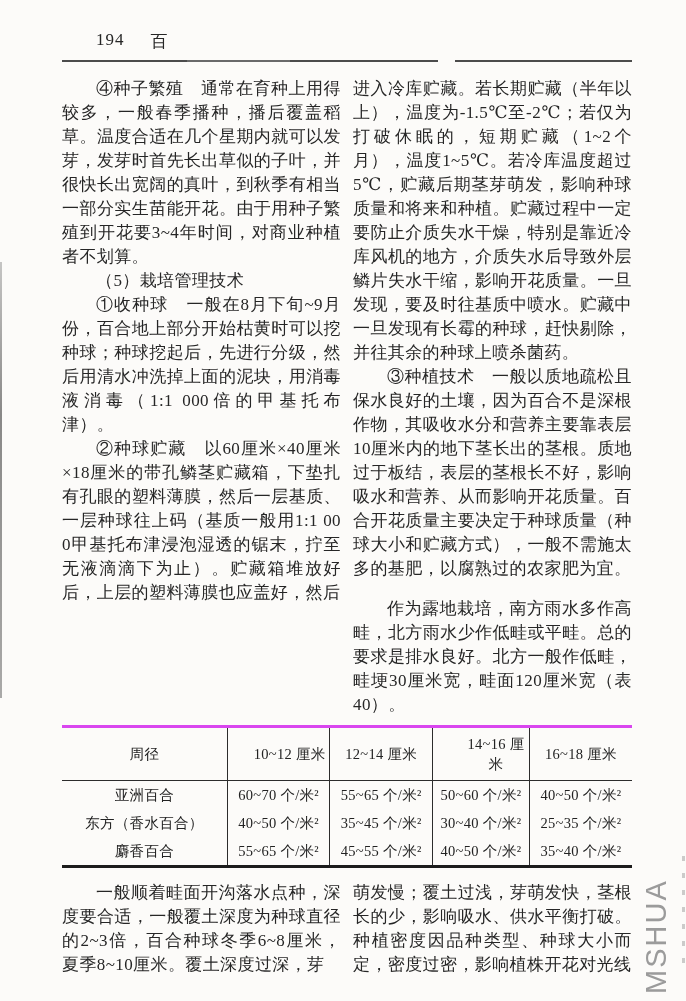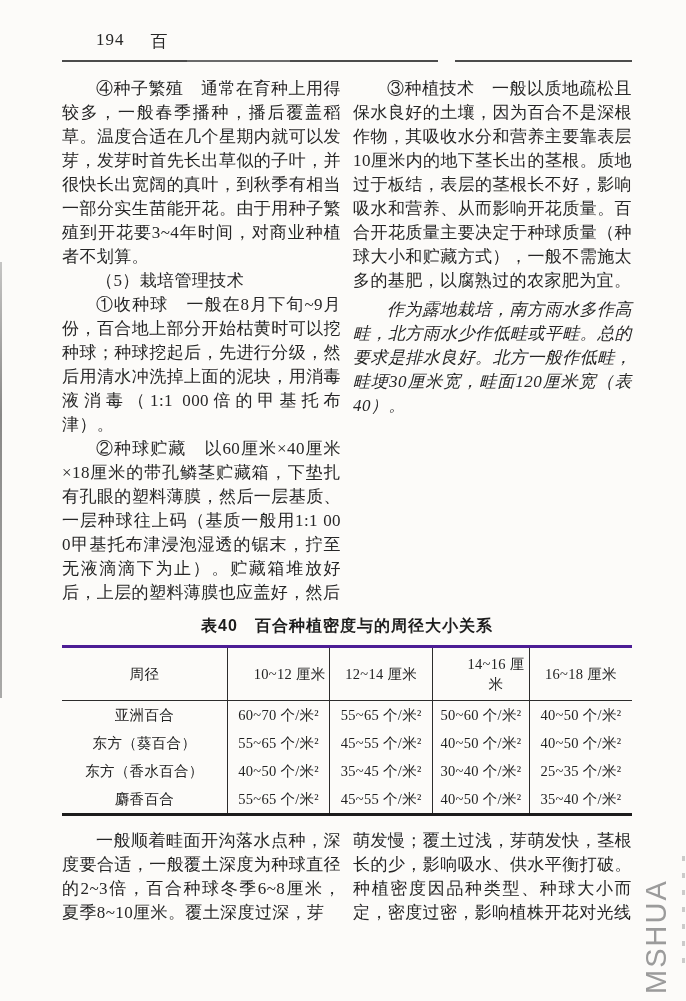--- a/index.html
+++ b/index.html
@@ -20,30 +20,30 @@
   .head-rule{
     margin-top:7px;height:2px;width:100%;
     background:linear-gradient(90deg,#4c4c4c 0 22%, #6a6a6a 22% 40%, #4c4c4c 40% 66%, transparent 66% 69%, #4c4c4c 69% 100%);
   }
   
   .two-col{display:flex;gap:12px;}
   .col{width:279px;}
   .upper{margin-top:15px;}
   p{margin:0;font-size:17px;line-height:24px;text-align:justify;letter-spacing:.4px;word-break:break-all;}
   .indent{text-indent:2em;}
-  .loose{margin-top:5px;font-style:italic;}
+  .loose{margin-top:16px;}
   
   .tbl-title{
     margin-top:11px;text-align:center;
     font-family:"Liberation Sans","DejaVu Sans",sans-serif;
     font-weight:bold;font-size:16px;letter-spacing:1px;color:#1d1d1d;
   }
   table.density{
     margin-top:8px;width:570px;border-collapse:collapse;
-    border-top:3px solid #4c1d95;border-bottom:3px solid #1c1c1c;
+    border-top:3px solid #d946ef;border-bottom:3px solid #1c1c1c;
     font-size:14.5px;color:#222;
   }
   table.density th, table.density td{
     font-weight:normal;text-align:center;padding:4px 2px;line-height:20px;letter-spacing:.3px;
   }
   table.density th{border-bottom:1.5px solid #2c2c2c;padding:6px 2px;}
   table.density th + th, table.density td + td{border-left:1px solid #2c2c2c;}
   table.density .c0{width:29%;}
   table.density .c1{width:18%;padding-left:24px;}
   table.density .c2{width:18%;}
@@ -83,50 +83,43 @@
     <div class="head-rule"></div>
 
     <div class="two-col upper">
       <div class="col">
         <p class="indent">④种子繁殖　通常在育种上用得较多，一般春季播种，播后覆盖稻草。温度合适在几个星期内就可以发芽，发芽时首先长出草似的子叶，并很快长出宽阔的真叶，到秋季有相当一部分实生苗能开花。由于用种子繁殖到开花要3~4年时间，对商业种植者不划算。</p>
         <p class="indent">（5）栽培管理技术</p>
         <p class="indent">①收种球　一般在8月下旬~9月份，百合地上部分开始枯黄时可以挖种球；种球挖起后，先进行分级，然后用清水冲洗掉上面的泥块，用消毒液消毒（1:1 000倍的甲基托布津）。</p>
         <p class="indent">②种球贮藏　以60厘米×40厘米×18厘米的带孔鳞茎贮藏箱，下垫扎有孔眼的塑料薄膜，然后一层基质、一层种球往上码（基质一般用1:1 000甲基托布津浸泡湿透的锯末，拧至无液滴滴下为止）。贮藏箱堆放好后，上层的塑料薄膜也应盖好，然后</p>
       </div>
       <div class="col">
+        <p>进入冷库贮藏。若长期贮藏（半年以上），温度为-1.5℃至-2℃；若仅为打破休眠的，短期贮藏（1~2个月），温度1~5℃。若冷库温度超过5℃，贮藏后期茎芽萌发，影响种球质量和将来和种植。贮藏过程中一定要防止介质失水干燥，特别是靠近冷库风机的地方，介质失水后导致外层鳞片失水干缩，影响开花质量。一旦发现，要及时往基质中喷水。贮藏中一旦发现有长霉的种球，赶快剔除，并往其余的种球上喷杀菌药。</p>
         <p class="indent">③种植技术　一般以质地疏松且保水良好的土壤，因为百合不是深根作物，其吸收水分和营养主要靠表层10厘米内的地下茎长出的茎根。质地过于板结，表层的茎根长不好，影响吸水和营养、从而影响开花质量。百合开花质量主要决定于种球质量（种球大小和贮藏方式），一般不需施太多的基肥，以腐熟过的农家肥为宜。</p>
         <p class="indent loose">作为露地栽培，南方雨水多作高畦，北方雨水少作低畦或平畦。总的要求是排水良好。北方一般作低畦，畦埂30厘米宽，畦面120厘米宽（表40）。</p>
       </div>
     </div>
 
-    <div class="tbl-title">表40　百合种植密度与的周径大小关系</div>
 
     <table class="density">
       <thead>
         <tr>
           <th class="c0">周径</th>
           <th class="c1">10~12 厘米</th>
           <th class="c2">12~14 厘米</th>
           <th class="c3">14~16 厘米</th>
           <th class="c4">16~18 厘米</th>
         </tr>
       </thead>
       <tbody>
         <tr>
           <td>亚洲百合</td>
           <td>60~70 个/米²</td>
           <td>55~65 个/米²</td>
           <td>50~60 个/米²</td>
-          <td>40~50 个/米²</td>
-        </tr>
-        <tr>
-          <td>东方（葵百合）</td>
-          <td>55~65 个/米²</td>
-          <td>45~55 个/米²</td>
-          <td>40~50 个/米²</td>
           <td>40~50 个/米²</td>
         </tr>
         <tr>
           <td>东方（香水百合）</td>
           <td>40~50 个/米²</td>
           <td>35~45 个/米²</td>
           <td>30~40 个/米²</td>
           <td>25~35 个/米²</td>
         </tr>
         <tr>

